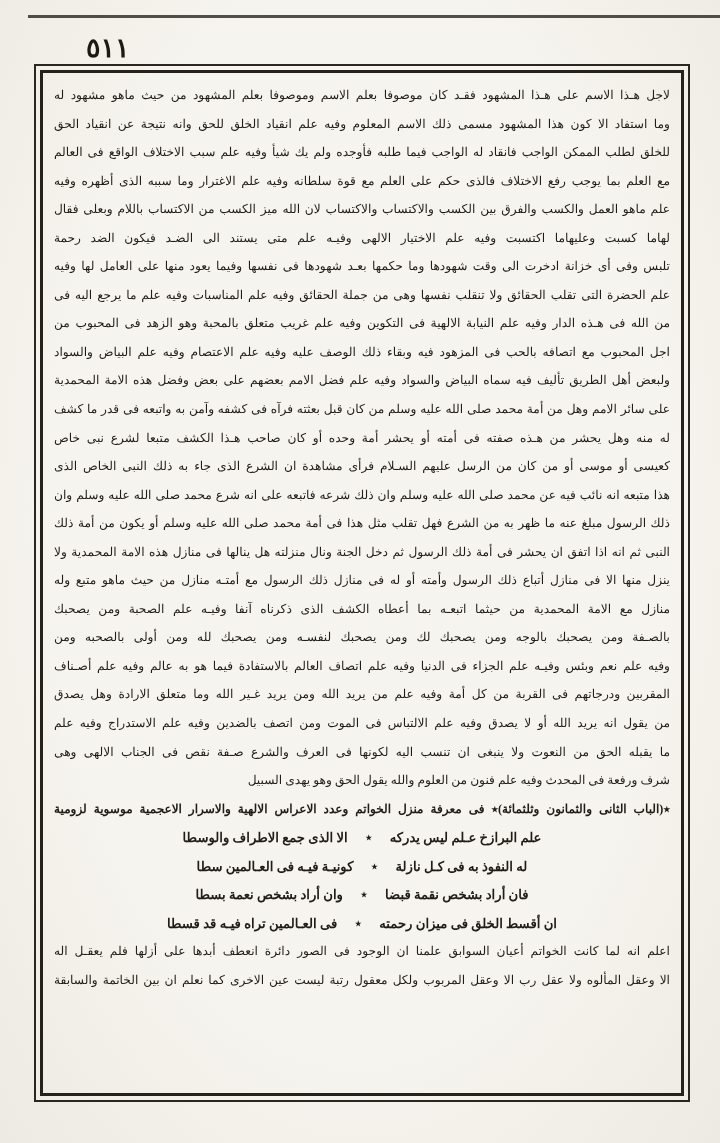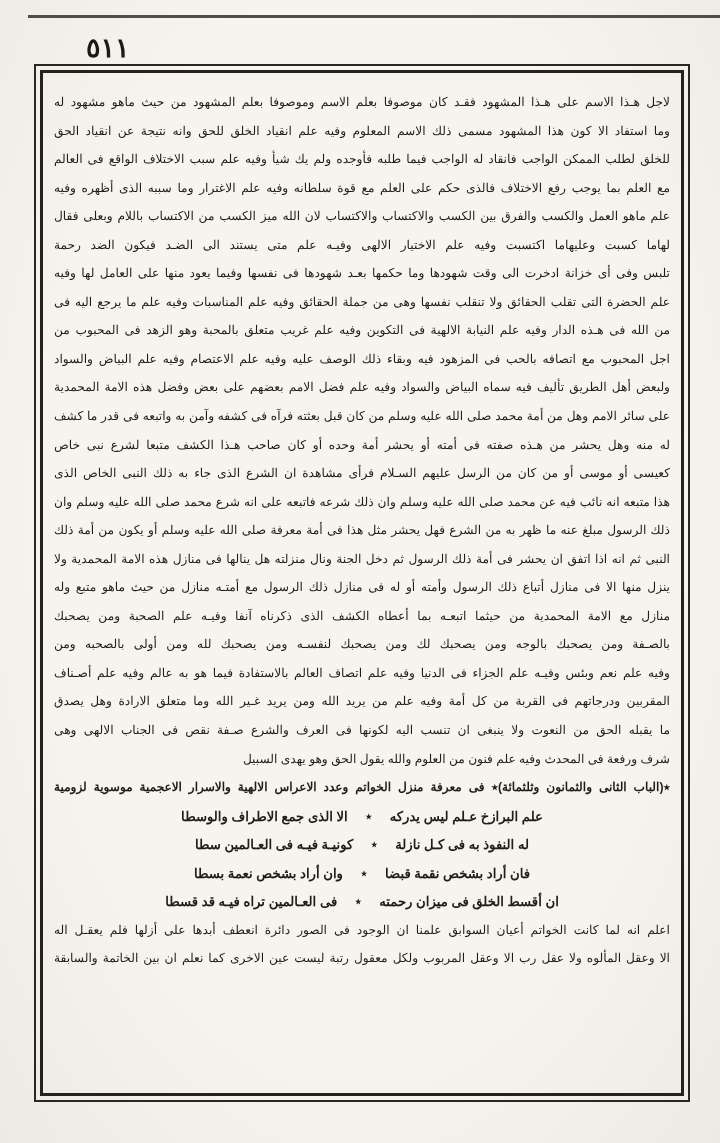--- a/index.html
+++ b/index.html
@@ -1,30 +1,30 @@
 <!DOCTYPE html>
 <html lang="ar"><head>
 <meta charset="utf-8">
 <style>
   html,body{margin:0;padding:0;}
   body{background:#e8e6e0;}
   .scan{
     position:relative;width:720px;height:1143px;overflow:hidden;
     background:#f3f1ea;
     background-image:radial-gradient(ellipse at 50% 45%, #f6f4ee 60%, #eceae2 100%);
-    font-family:Liberation Sans, sans-serif;color:#211e17;
+    font-family:Liberation Serif, serif;color:#211e17;
   }
   .top-rule{position:absolute;left:28px;top:15px;width:692px;height:3px;background:#34302a;opacity:.85;}
   .page-number{
     position:absolute;top:32px;left:86px;font-size:27px;font-weight:bold;
     letter-spacing:3px;color:#1c1913;direction:rtl;
   }
   .frame-outer{position:absolute;left:34px;top:64px;width:652px;height:1034px;border:2px solid #2b2720;}
   .frame-inner{position:absolute;inset:4px;border:3px solid #26221b;}
-  .text-block{position:absolute;top:8px;bottom:6px;left:11px;right:11px;direction:rtl;margin-top:7px;}
+  .text-block{position:absolute;top:8px;bottom:6px;left:11px;right:11px;direction:rtl;}
   .tline{
     height:28.55px;line-height:28.55px;font-size:12.2px;overflow:hidden;
     white-space:nowrap;color:#201d16;
   }
   .just{text-align:justify;text-align-last:justify;white-space:normal;}
   .endline{text-align:right;text-align-last:start;white-space:normal;}
   .heading{font-weight:bold;font-size:12.1px;}
   .verse{text-align:center;text-align-last:center;font-size:13.2px;font-weight:bold;white-space:normal;}
   .vsep{margin:0 18px;font-size:11px;vertical-align:1px;}
 </style>
@@ -45,27 +45,28 @@
           <div class="tline just">لهاما كسبت وعليهاما اكتسبت  وفيه علم الاختيار الالهى  وفيـه علم متى يستند الى الضـد فيكون الضد رحمة</div>
           <div class="tline just">تلبس وفى أى خزانة ادخرت الى وقت شهودها وما حكمها بعـد شهودها فى نفسها وفيما يعود منها على العامل لها  وفيه</div>
           <div class="tline just">علم الحضرة التى تقلب الحقائق ولا تنقلب نفسها وهى من جملة الحقائق  وفيه علم المناسبات  وفيه علم ما يرجع اليه فى</div>
           <div class="tline just">من الله فى هـذه الدار  وفيه علم النيابة الالهية فى التكوين  وفيه علم غريب متعلق بالمحبة وهو الزهد فى المحبوب من</div>
           <div class="tline just">اجل المحبوب مع اتصافه بالحب فى المزهود فيه وبقاء ذلك الوصف عليه  وفيه علم الاعتصام  وفيه علم البياض والسواد</div>
           <div class="tline just">ولبعض أهل الطريق تأليف فيه سماه البياض والسواد  وفيه علم فضل الامم بعضهم على بعض وفضل هذه الامة المحمدية</div>
           <div class="tline just">على سائر الامم وهل من أمة محمد صلى الله عليه وسلم من كان قبل بعثته فرآه فى كشفه وآمن به واتبعه فى قدر ما كشف</div>
           <div class="tline just">له منه وهل يحشر من هـذه صفته فى أمته أو يحشر أمة وحده أو كان صاحب هـذا الكشف متبعا لشرع نبى خاص</div>
           <div class="tline just">كعيسى أو موسى أو من كان من الرسل عليهم السـلام فرأى مشاهدة ان الشرع الذى جاء به ذلك النبى الخاص الذى</div>
           <div class="tline just">هذا متبعه انه نائب فيه عن محمد صلى الله عليه وسلم وان ذلك شرعه فاتبعه على انه شرع محمد صلى الله عليه وسلم وان</div>
-          <div class="tline just">ذلك الرسول مبلغ عنه ما ظهر به من الشرع فهل يحشر مثل هذا فى أمة معرفة صلى الله عليه وسلم أو يكون من أمة ذلك</div>
+          <div class="tline just">ذلك الرسول مبلغ عنه ما ظهر به من الشرع فهل تقلب مثل هذا فى أمة محمد صلى الله عليه وسلم أو يكون من أمة ذلك</div>
           <div class="tline just">النبى ثم انه اذا اتفق ان يحشر فى أمة ذلك الرسول ثم دخل الجنة ونال منزلته هل ينالها فى منازل هذه الامة المحمدية ولا</div>
           <div class="tline just">ينزل منها الا فى منازل أتباع ذلك الرسول وأمته أو له فى منازل ذلك الرسول مع أمتـه منازل من حيث ماهو متبع وله</div>
           <div class="tline just">منازل مع الامة المحمدية من حيثما اتبعـه بما أعطاه الكشف الذى ذكرناه آنفا  وفيـه علم الصحبة ومن يصحبك</div>
           <div class="tline just">بالصـفة ومن يصحبك بالوجه ومن يصحبك لك ومن يصحبك لنفسـه ومن يصحبك لله ومن أولى بالصحبه ومن</div>
           <div class="tline just">وفيه علم نعم وبئس  وفيـه علم الجزاء فى الدنيا  وفيه علم اتصاف العالم بالاستفادة فيما هو به عالم  وفيه علم أصـناف</div>
           <div class="tline just">المقربين ودرجاتهم فى القربة من كل أمة  وفيه علم من يريد الله ومن يريد غـير الله وما متعلق الارادة وهل يصدق</div>
+          <div class="tline just">من يقول انه يريد الله أو لا يصدق  وفيه علم الالتباس فى الموت ومن اتصف بالضدين  وفيه علم الاستدراج  وفيه علم</div>
           <div class="tline just">ما يقبله الحق من النعوت ولا ينبغى ان تنسب اليه لكونها فى العرف والشرع صـفة نقص فى الجناب الالهى وهى</div>
           <div class="tline endline">شرف ورفعة فى المحدث  وفيه علم فنون من العلوم  والله يقول الحق وهو يهدى السبيل</div>
           <div class="tline just heading">٭(الباب الثانى والثمانون وثلثمائة)٭ فى معرفة منزل الخواتم وعدد الاعراس الالهية والاسرار الاعجمية موسوية لزومية</div>
           <div class="tline verse"><span>علم البرازخ عـلم ليس يدركه</span><span class="vsep">٭</span><span>الا الذى جمع الاطراف والوسطا</span></div>
           <div class="tline verse"><span>له النفوذ به فى كـل نازلة</span><span class="vsep">٭</span><span>كونيـة فيـه فى العـالمين سطا</span></div>
           <div class="tline verse"><span>فان أراد بشخص نقمة قبضا</span><span class="vsep">٭</span><span>وان أراد بشخص نعمة بسطا</span></div>
           <div class="tline verse"><span>ان أقسط الخلق فى ميزان رحمته</span><span class="vsep">٭</span><span>فى العـالمين تراه فيـه قد قسطا</span></div>
           <div class="tline just">اعلم انه لما كانت الخواتم أعيان السوابق علمنا ان الوجود فى الصور دائرة انعطف أبدها على أزلها فلم يعقـل اله</div>
           <div class="tline just">الا وعقل المألوه ولا عقل رب الا وعقل المربوب ولكل معقول رتبة ليست عين الاخرى كما نعلم ان بين الخاتمة والسابقة</div>
         </div>

